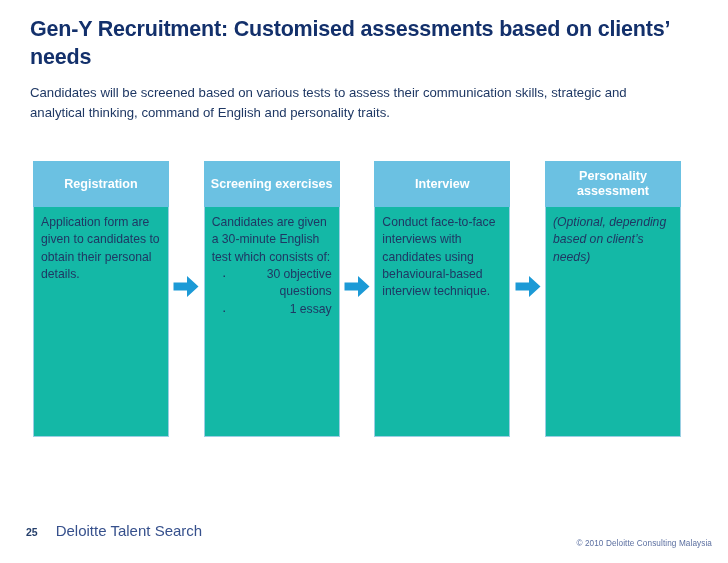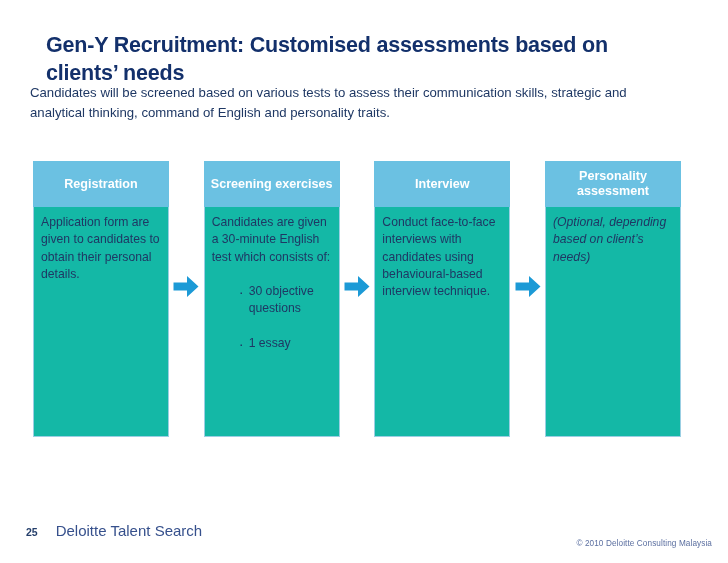--- a/index.html
+++ b/index.html
@@ -26,21 +26,21 @@
     left: 30px;
     top: 16px;
     width: 650px;
   }
   .slide-title {
     font-size: 21.5px;
     font-weight: bold;
     line-height: 1.28;
     color: #13306B;
     letter-spacing: -0.2px;
-    margin: 16px;
+    margin: 0;
   }
   .slide-subtitle {
     position: absolute;
     left: 30px;
     top: 83px;
     width: 652px;
     font-size: 13.2px;
     line-height: 1.5;
     color: #1F3864;
     margin: 0;
@@ -96,21 +96,22 @@
     font-style: italic;
   }
   .bullets {
     list-style: none;
     margin: 0;
     padding: 0 0 0 9px;
   }
   .bullets li {
     position: relative;
     padding-left: 11px;
-    margin: 17px;
+    margin: 0;
+    text-align: right;
   }
   .bullets li::before {
     content: "\00B7";
     position: absolute;
     left: 1px;
     top: -1px;
     font-size: 15px;
     line-height: 1.28;
     color: #1F3864;
   }

